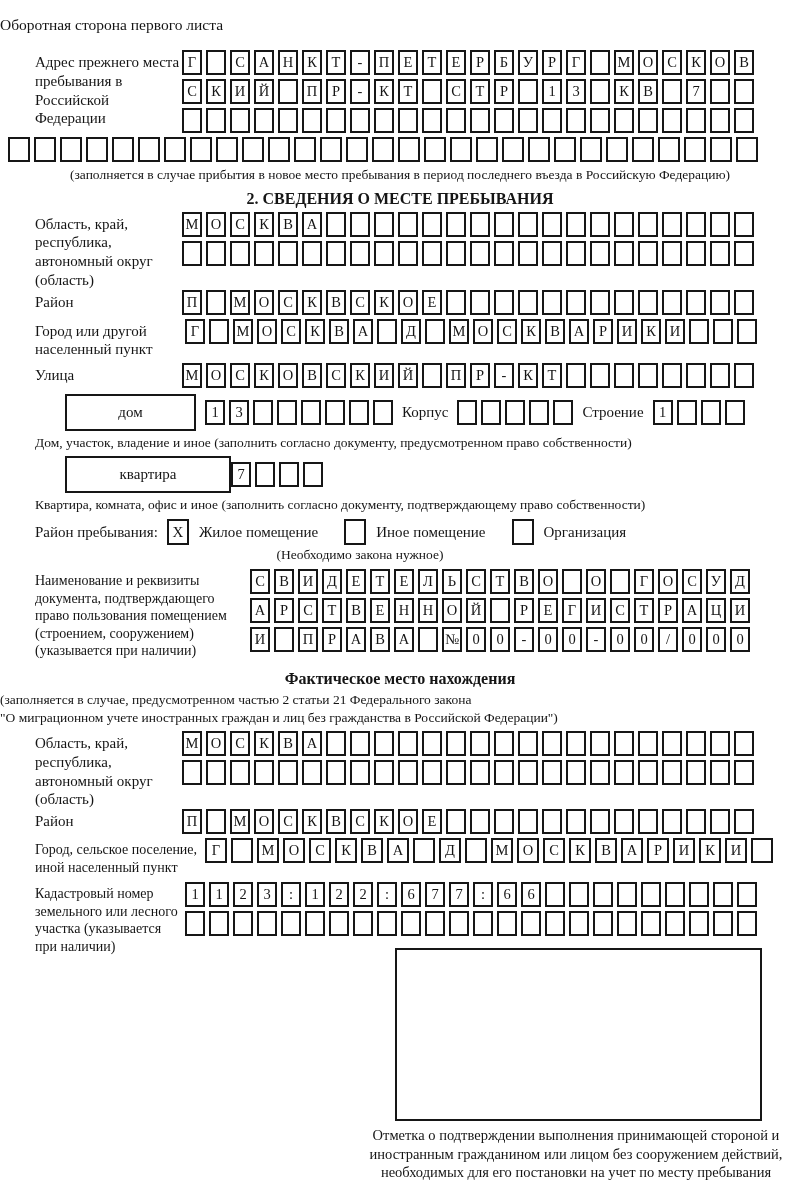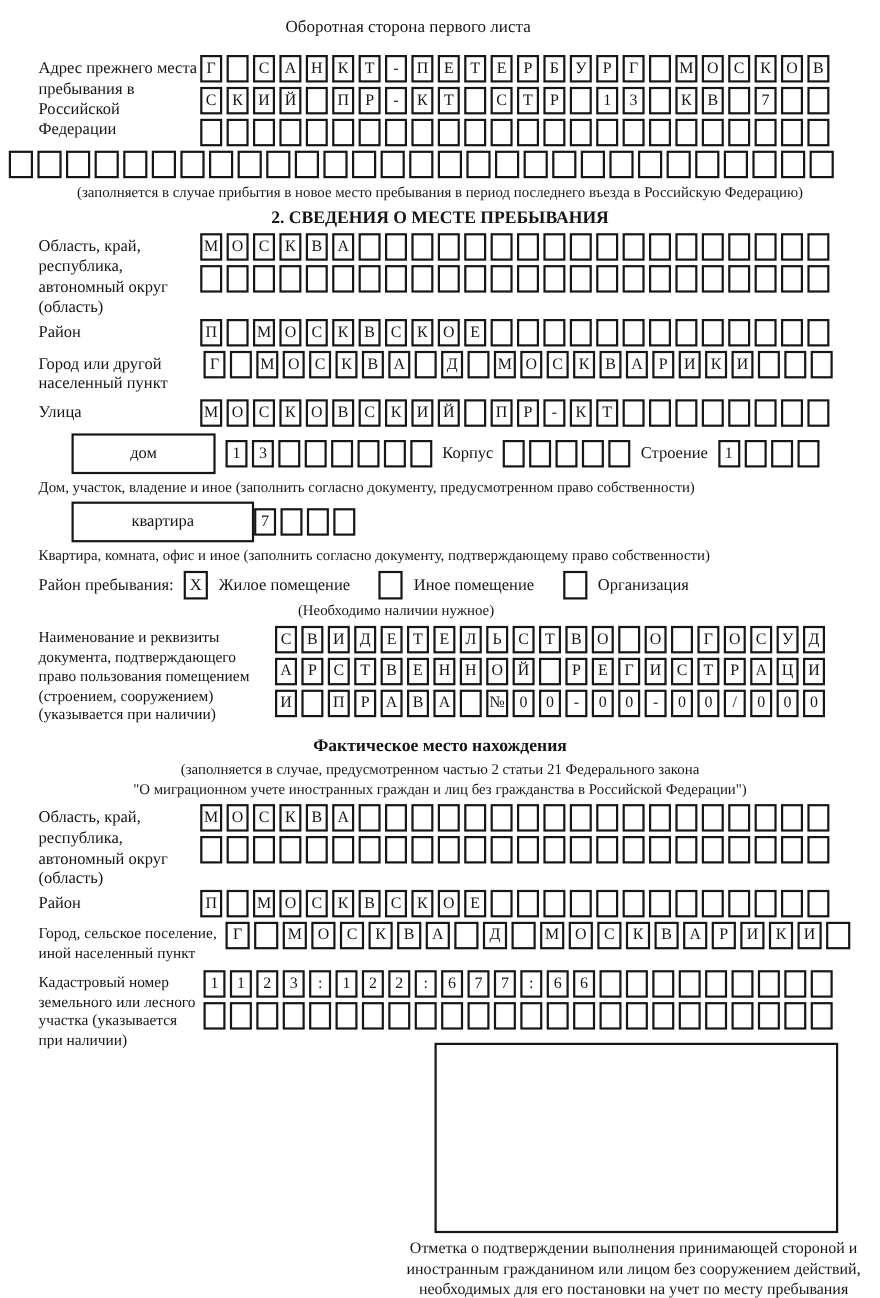--- a/index.html
+++ b/index.html
@@ -1,20 +1,20 @@
 <!DOCTYPE html>
 <html><head>
 <meta charset="utf-8">
 <style>
   * { box-sizing: border-box; }
   html,body { margin:0; padding:0; background:#fff; }
   body { width:800px; height:1180px; color:#151515; font-family:"Liberation Serif", serif; font-size:15px; }
   .page { position:relative; width:800px; height:1180px; overflow:hidden; background:#fff; }
 
-  .side-note { text-align:center; padding:16px 58px 0 0; font-size:15.5px; }
+  .side-note { text-align:left; padding:16px 58px 0 0; font-size:15.5px; }
 
   .frow { display:flex; align-items:flex-start; }
   .label { line-height:1.25; padding-top:3px; flex:none; }
   .lw147 { width:147px; }
   .lw150 { width:150px; }
   .lw170 { width:170px; font-size:14px; }
   .lw215 { width:215px; font-size:14px; }
 
   .cells { display:flex; gap:4px; }
   .stack > .cells { margin-bottom:4px; }
@@ -39,21 +39,21 @@
   .apt-box { width:166px; margin-right:0; }
   .inline-label { margin:0 9px; white-space:nowrap; }
 
   .stay-row { display:flex; align-items:center; margin:6px 0 0 35px; }
   .stay-label { margin-right:9px; }
   .checkbox { width:22px; height:26px; border:2px solid #161616; display:flex; align-items:center; justify-content:center; font-size:15px; flex:none; background:#fff; }
   .opt-label { margin:0 26px 0 10px; white-space:nowrap; }
   .choose-note { margin:2px 0 0 150px; width:420px; text-align:center; font-size:13.5px; }
 
   .fact-title { text-align:center; font-weight:bold; font-size:16px; margin-top:10px; }
-  .fact-note { text-align:center; font-size:13.5px; line-height:1.35; margin-top:3px; }
+  .fact-note { text-align:left; font-size:13.5px; line-height:1.35; margin-top:3px; }
 
   .cad-block { height:58px; }
   .cad-block .label { font-size:14px; }
 
   .stamp-box { border:2px solid #161616; width:367px; height:173px; margin:8px 0 0 395px; background:#fff; }
   .confirm-caption { width:432px; margin:5px 0 0 360px; text-align:center; font-size:14.5px; line-height:1.28; }
 </style>
 </head>
 <body>
 
@@ -370,21 +370,21 @@
 
   <div class="stay-row">
     <div class="stay-label">Район пребывания:</div>
     <div class="checkbox">X</div>
     <div class="opt-label">Жилое помещение</div>
     <div class="checkbox"></div>
     <div class="opt-label">Иное помещение</div>
     <div class="checkbox"></div>
     <div class="opt-label">Организация</div>
   </div>
-  <div class="choose-note">(Необходимо наличии нужное)</div>
+  <div class="choose-note">(Необходимо закона нужное)</div>
 
   <div class="frow ml35 mt6">
     <div class="label lw215">Наименование и реквизиты документа, подтверждающего право пользования помещением (строением, сооружением) (указывается при наличии)</div>
     <div class="stack">
       <div class="cells">
           <span class="cell">С</span>
           <span class="cell">В</span>
           <span class="cell">И</span>
           <span class="cell">Д</span>
           <span class="cell">Е</span>

